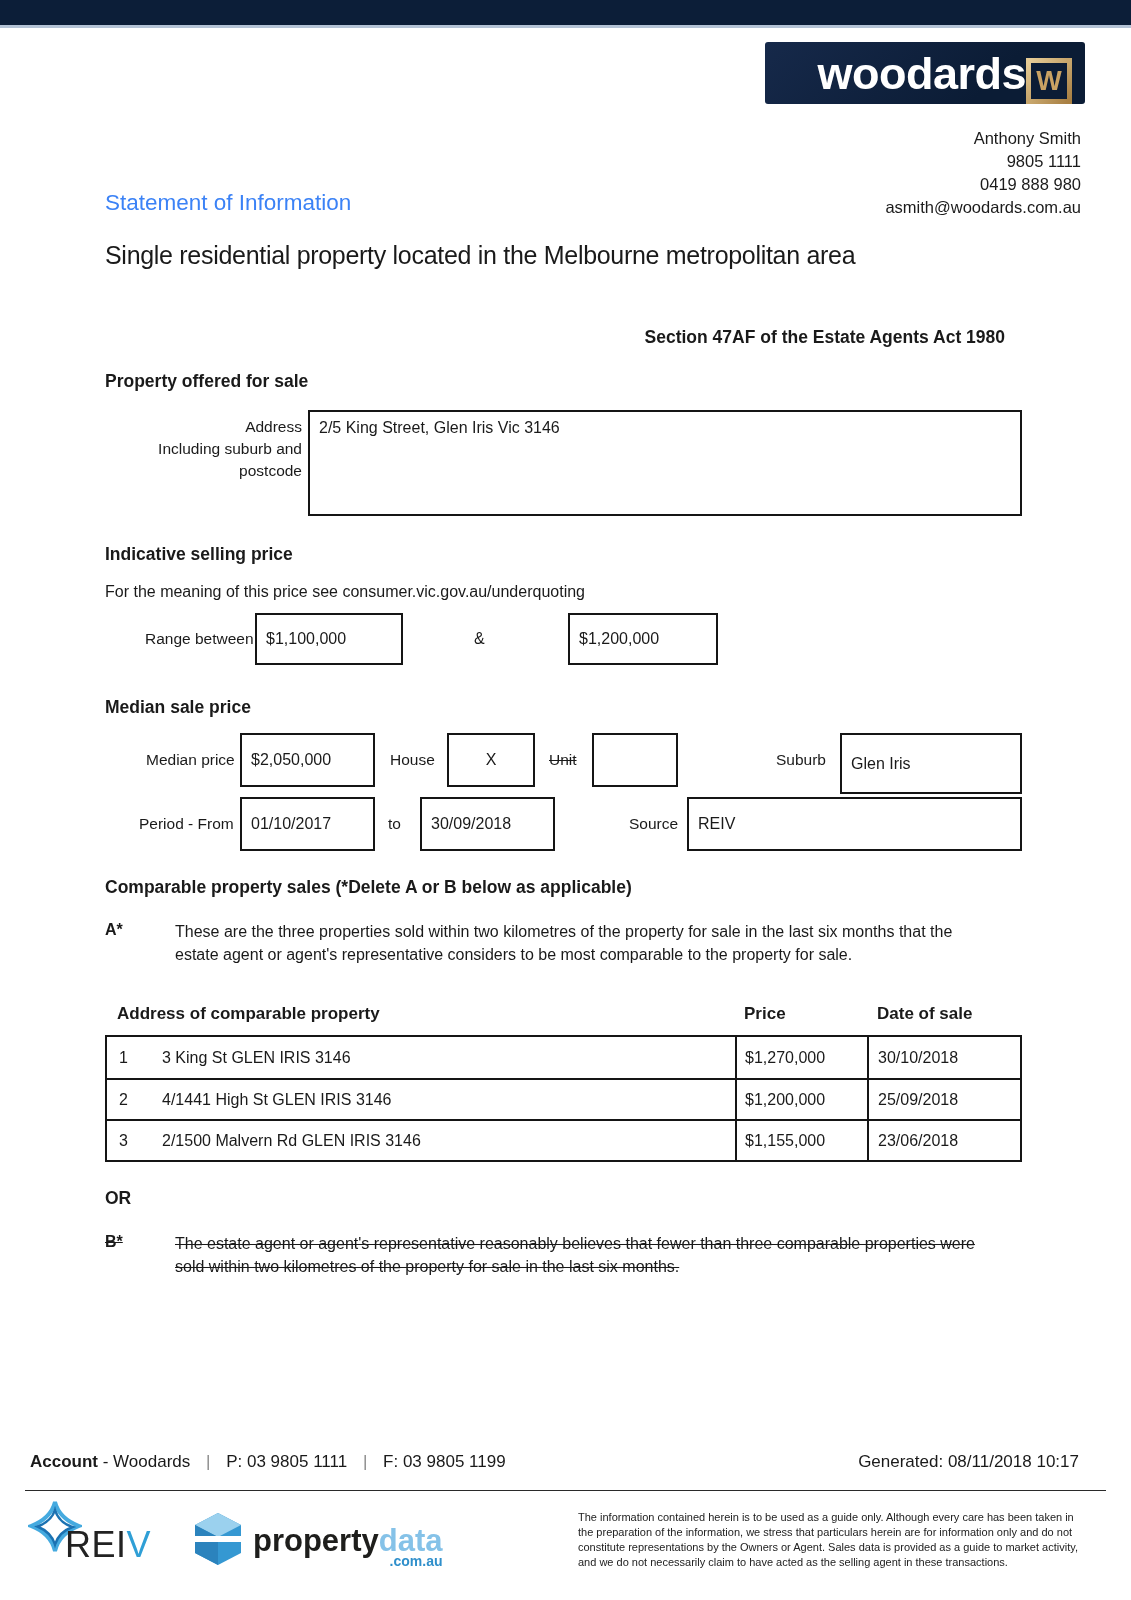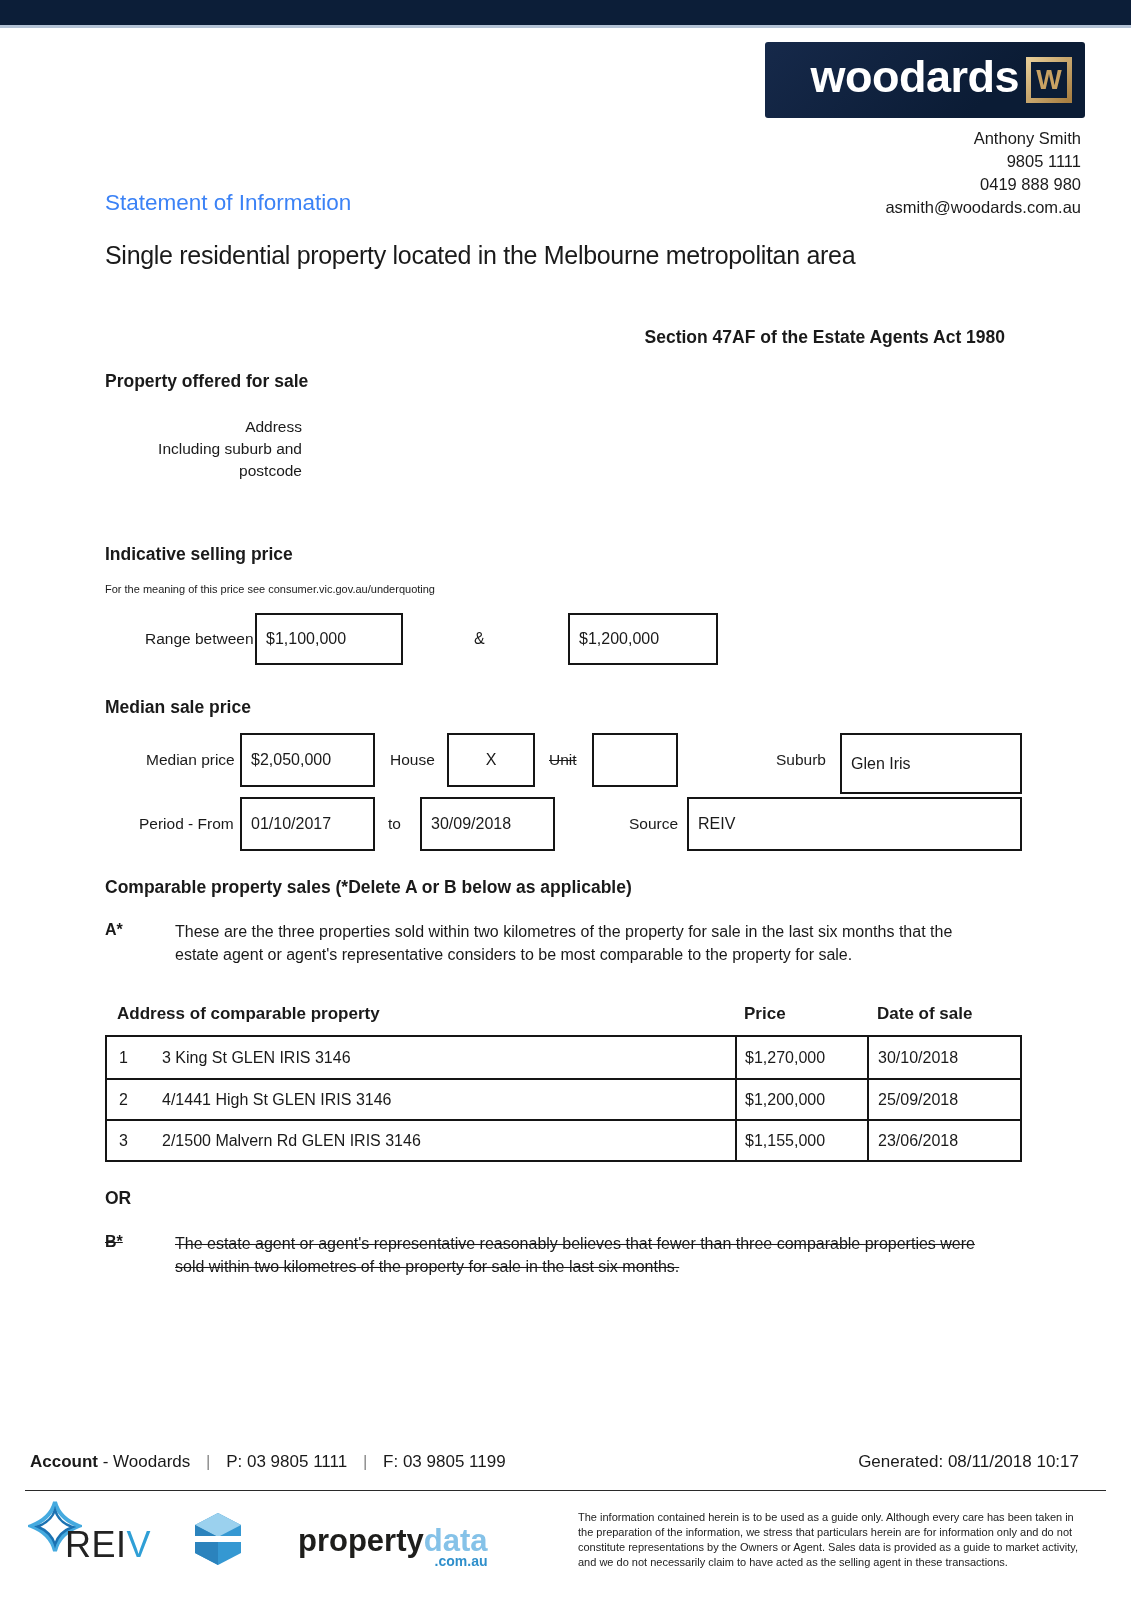--- a/index.html
+++ b/index.html
@@ -7,24 +7,24 @@
   .page {
     position:relative; width:1131px; height:1600px; background:#ffffff;
     font-family:"Liberation Sans", sans-serif; color:#1a1a1a; overflow:hidden;
   }
 
   
   .topbar { position:absolute; top:0; left:0; width:1131px; height:28px;
             background:#0c1e38; border-bottom:3px solid #b4c3d6; }
 
   
-  .logo { position:absolute; top:42px; left:765px; width:320px; height:76px;
+  .logo { position:absolute; top:42px; left:765px; width:320px; height:62px;
           background:linear-gradient(135deg,#16294a 0%, #0b1c35 70%);
-          border-radius:3px; display:flex; align-items:center; justify-content:flex-end;
-          padding-right:13px; gap:7px; }
+          border-radius:3px; display:flex; align-items:flex-end; justify-content:flex-end;
+          padding-right:13px; gap:0; }
   .logo-text { color:#ffffff; font-size:45px; font-weight:bold; letter-spacing:-0.5px;
                line-height:1; padding-bottom:8px; }
   .wmark { width:46px; height:46px; border:5px solid transparent;
            border-image:linear-gradient(135deg,#e6cc96,#a87f42) 1;
            display:flex; align-items:center; justify-content:center;
            color:#c9a263; font-weight:bold; font-size:27px; line-height:1; }
 
   
   .contact { position:absolute; top:127px; right:50px; text-align:right;
              font-size:16.5px; line-height:23px; color:#1b1b1b; }
@@ -33,21 +33,21 @@
   .title { position:absolute; left:105px; top:240px; width:905px;
            font-size:25px; font-weight:normal; line-height:31.5px; letter-spacing:-0.3px; }
   .act-ref { position:absolute; top:327px; right:126px; font-size:17.5px; font-weight:bold; }
 
   .h2 { position:absolute; font-size:17.5px; font-weight:bold; }
   .h-property   { left:105px; top:371px; }
   .h-indicative { left:105px; top:544px; }
   .h-median     { left:105px; top:697px; }
   .h-comparable { left:105px; top:877px; }
 
-  .note-indicative { position:absolute; left:105px; top:583px; font-size:11px; }
+  .note-indicative { position:absolute; left:105px; top:583px; font-size:16px; }
 
   
   .flbl { position:absolute; font-size:15.5px; display:flex; align-items:center; height:54px; }
   .flbl.h52 { height:52px; }
   .box { position:absolute; border:2px solid #151515; background:#ffffff;
          display:flex; align-items:center; padding-left:9px; font-size:16px; }
   .box.centered { justify-content:center; padding-left:0; }
   .strike { text-decoration:line-through; }
 
   
@@ -110,21 +110,21 @@
 
   .reiv { position:absolute; left:28px; top:1498px; width:140px; height:74px; }
   .reiv-star { position:absolute; left:0; top:2px; }
   .reiv-text { position:absolute; left:37px; top:26px; font-size:36px; color:#222222;
                letter-spacing:0.5px; }
   .reiv-blue { color:#2f9fd6; }
 
   .pdata { position:absolute; left:193px; top:1512px; display:flex; gap:10px; }
   .pdata-text { position:relative; font-weight:bold; font-size:31px; line-height:1;
                 padding-top:13px; }
-  .pd-black { color:#1e1e1c;margin-left:45px; } .pd-blue { color:#85c2e8; }
+  .pd-black { color:#1e1e1c; } .pd-blue { color:#85c2e8; }
   .pd-domain { position:absolute; right:0; top:42px; font-size:14px; color:#2f8fcb;
                font-weight:bold; }
 
   .disclaimer { position:absolute; left:578px; top:1510px; width:500px;
                 font-size:11px; line-height:15px; color:#222222; }
 </style>
 </head>
 <body>
 
 <div class="page">
@@ -146,20 +146,23 @@
   </div>
 
   <div class="doc-type">Statement of Information</div>
   <h1 class="title">Single residential property located in the Melbourne metropolitan area</h1>
   <div class="act-ref">Section 47AF of the Estate Agents Act 1980</div>
 
   <div class="h2 h-property">Property offered for sale</div>
   <div class="addr-label">
     <div>Address</div>
     <div>Including suburb and postcode</div>
+  </div>
+  <div class="box box-address">
+    <span>2/5 King Street, Glen Iris Vic 3146</span>
   </div>
 
   <div class="h2 h-indicative">Indicative selling price</div>
   <div class="note-indicative">For the meaning of this price see consumer.vic.gov.au/underquoting</div>
   <div class="flbl h52 lbl-range">Range between</div>
   <div class="box box-rlow">
     <span>$1,100,000</span>
   </div>
   <div class="amp">&amp;</div>
   <div class="box box-rhigh">

